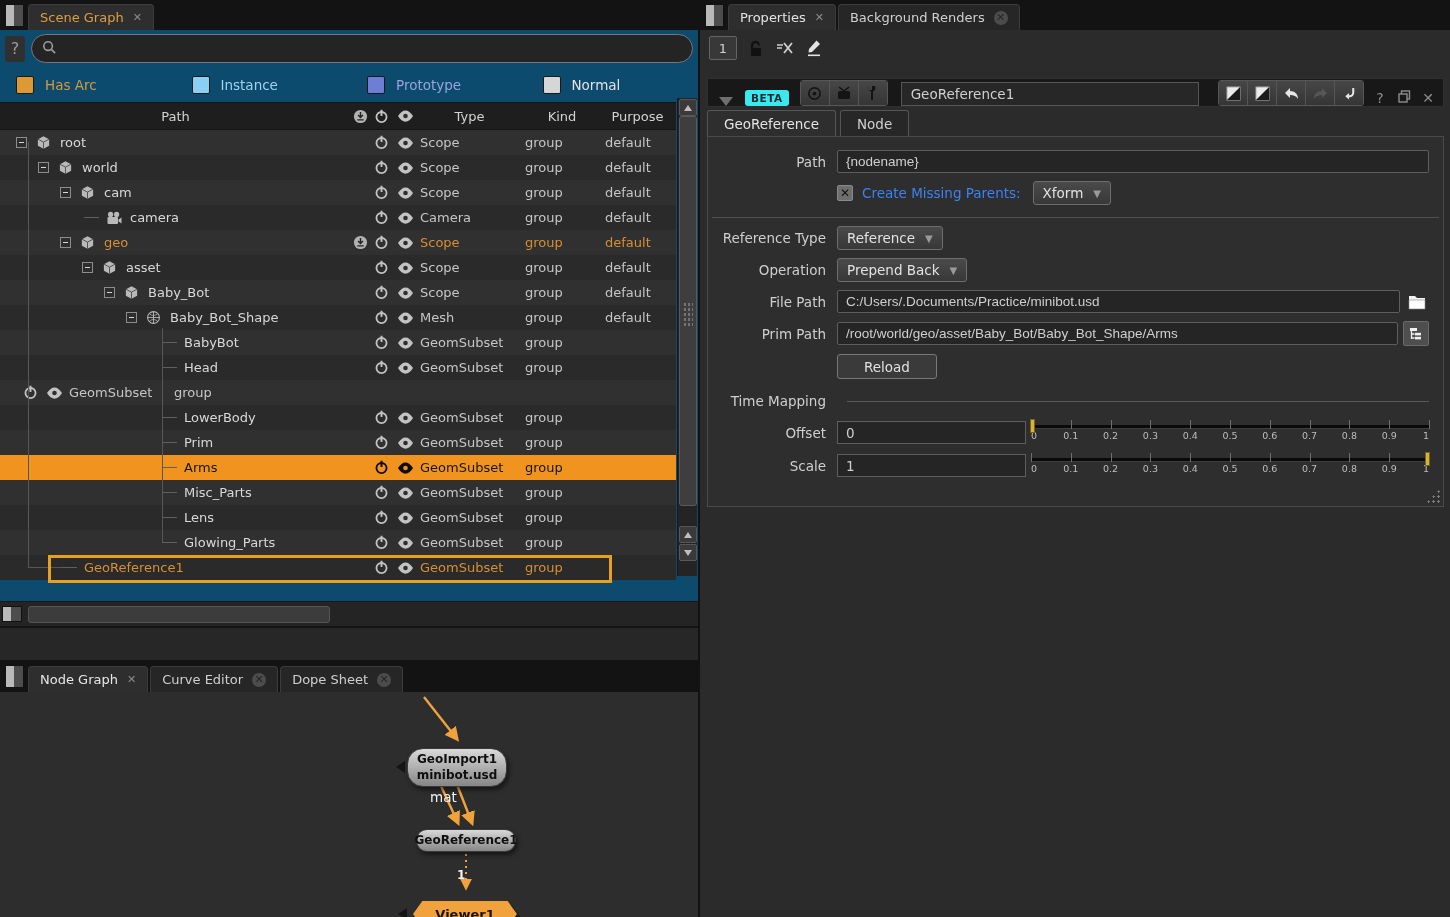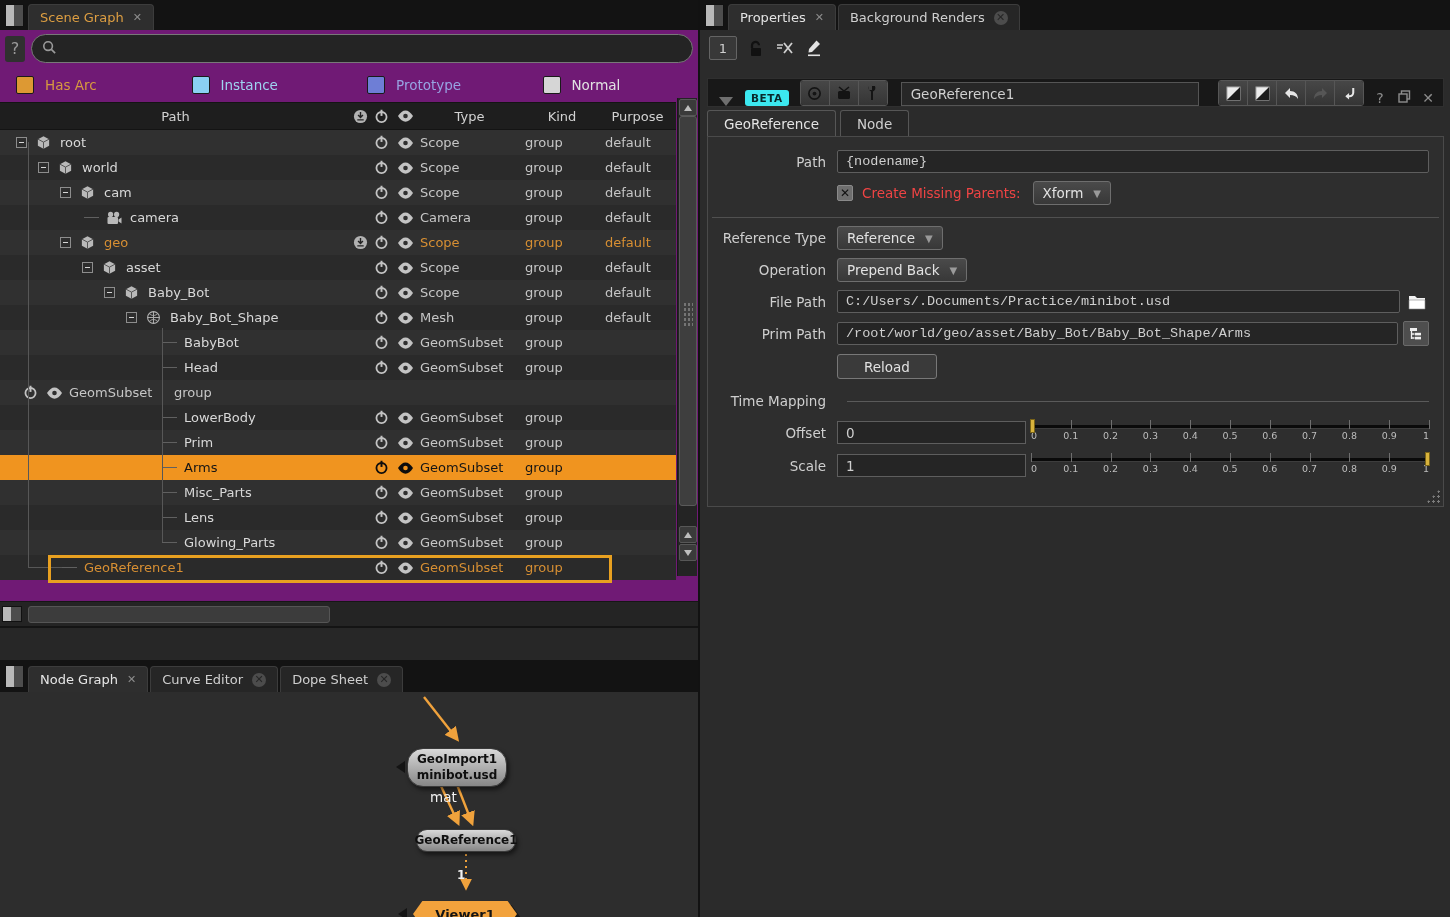--- a/index.html
+++ b/index.html
@@ -12,21 +12,21 @@
   .tabbar{height:30px;background:#131313;display:flex;align-items:flex-end;}
   .grip{width:17px;height:21px;margin:3px 4px 2px 5px;background:linear-gradient(90deg,#b9b9b9 0 45%,#4d4d4d 45% 100%);border:1px solid #111;align-self:center;}
   .tab{height:25px;padding:0 11px;display:flex;align-items:center;gap:9px;background:#262626;border:1px solid #3c3c3c;border-bottom:none;border-radius:4px 4px 0 0;margin-right:2px;cursor:default;}
   .tab.active{background:#2e2e2e;}
   .tab .x{color:#8d8d8d;font-size:11px;}
   .tab .x.circ{background:#4c4c4c;border-radius:50%;width:14px;height:14px;display:flex;align-items:center;justify-content:center;color:#262626;}
   .tab-label{font-size:13px;color:#cfcfcf;}
   .tab-label.orange{color:#dd9e42;}
 
   
-  .sg-panel{position:absolute;left:0;top:0;width:698px;height:628px;background:#701a75;border-bottom:2px solid #141414;box-sizing:border-box;}
+  .sg-panel{position:absolute;left:0;top:0;width:698px;height:628px;background:#0c4a6e;border-bottom:2px solid #141414;box-sizing:border-box;}
   .sg-search-row{height:37px;display:flex;align-items:center;padding:0 5px;}
   .help-btn{width:20px;height:26px;display:flex;align-items:center;justify-content:center;color:#9a9a9a;font-size:16px;background:#303030;border-radius:3px;}
   .search-box{flex:1;height:27px;border:1.5px solid #787878;border-radius:15px;background:#242424;display:flex;align-items:center;padding:0 10px;margin-left:6px;}
   .search-box input{flex:1;background:transparent;border:none;outline:none;color:#ddd;font-family:inherit;font-size:13px;margin-left:7px;}
   .legend-row{height:35px;display:flex;align-items:center;padding-left:16px;gap:20px;}
   .legend-item{display:flex;align-items:center;width:172px;}
   .swatch{width:16px;height:16px;border:1px solid #1a1a1a;border-radius:2px;margin-right:11px;}
   .legend-item .ll{font-size:13.5px;}
 
   .sg-header{height:26px;background:#1e1e1e;border-top:1px solid #141414;border-bottom:1px solid #141414;display:flex;align-items:center;width:676px;color:#d2d2d2;}
@@ -96,21 +96,21 @@
   .nb-btn:last-child{border-right:none;}
   .node-name-input{flex:1;height:22px;background:#272727;border:1px solid #555;color:#cfcfcf;font-family:inherit;font-size:13.5px;padding:0 9px;margin:0 8px;outline:none;}
   .nb-right{display:flex;align-items:center;gap:2px;}
   .nb-glyph{color:#8d8d8d;font-size:14px;width:22px;text-align:center;}
   .param-tabs{position:absolute;left:7px;top:110px;display:flex;align-items:flex-end;height:27px;}
   .ptab{height:26px;padding:0 16px;display:flex;align-items:center;border:1px solid #565656;border-bottom:none;border-radius:3px 3px 0 0;background:#272727;color:#cfcfcf;margin-right:4px;font-size:13.5px;}
   .ptab.active{background:#2e2e2e;color:#e4e4e4;}
   .param-block{position:absolute;left:7px;right:6px;top:136px;height:371px;background:#2e2e2e;border:1px solid #4a4a4a;box-sizing:border-box;}
   .prow{display:flex;align-items:center;margin-top:8px;padding-right:14px;}
   .plabel{flex:0 0 118px;text-align:right;padding-right:11px;color:#cfcfcf;font-size:13.5px;white-space:nowrap;}
-  .pinput{flex:1;height:21px;background:#252525;border:1px solid #5e5e5e;border-radius:2px;color:#cfcfcf;font-family:Liberation Mono, monospace;font-size:13.5px;padding:0 8px;outline:none;}
+  .pinput{flex:1;height:21px;background:#252525;border:1px solid #5e5e5e;border-radius:2px;color:#cfcfcf;font-family:Liberation Sans, sans-serif;font-size:13.5px;padding:0 8px;outline:none;}
   .dropdown{height:22px;background:linear-gradient(#4a4a4a,#383838);border:1px solid #6e6e6e;border-radius:3px;color:#e2e2e2;display:inline-flex;align-items:center;padding:0 9px;gap:10px;font-size:13.5px;}
   .dd-caret{color:#9a9a9a;font-size:10px;}
   .chk{width:14px;height:14px;background:#6e6e6e;border:1px solid #8a8a8a;border-radius:2px;display:inline-flex;align-items:center;justify-content:center;color:#101010;font-weight:bold;font-size:12px;margin-right:9px;}
   .divider{height:1px;background:#505050;margin:12px 4px 4px 4px;}
   .icon-btn{width:24px;height:23px;display:flex;align-items:center;justify-content:center;margin-left:5px;background:#4e4e4e;border:1px solid #6a6a6a;border-radius:2px;}
   .icon-btn.flat{background:transparent;border:none;}
   .reload-btn{height:25px;background:#3a3a3a;border:1px solid #787878;border-radius:3px;color:#e0e0e0;padding:0 26px;font-size:13.5px;font-family:inherit;}
   .section-line{flex:1;height:1px;background:#5a5a5a;margin-left:10px;}
   .tm-valbox{flex:0 0 80px;height:21px;background:#252525;border:1px solid #5e5e5e;color:#cfcfcf;font-family:inherit;font-size:13.5px;padding:0 8px;outline:none;}
   .tm-slider{position:relative;flex:1;height:27px;margin-left:5px;}
@@ -851,21 +851,21 @@
     </div>
 
     <div class="param-block">
       <div class="prow" style="margin-top:13px">
         <span class="plabel">Path</span>
         <input class="pinput" value="{nodename}" style="">
       </div>
       <div class="prow">
         <span class="plabel"></span>
         <span class="chk">✕</span>
-        <span style="color:#ef4444;font-size:13.5px;margin-right:12px">Create Missing Parents:</span>
+        <span style="color:#3b82f6;font-size:13.5px;margin-right:12px">Create Missing Parents:</span>
         <span class="dropdown">
           <span>Xform</span>
           <span class="dd-caret">▼</span>
         </span>
       </div>
       <div class="divider"></div>
       <div class="prow">
         <span class="plabel">Reference Type</span>
         <span class="dropdown">
           <span>Reference</span>

